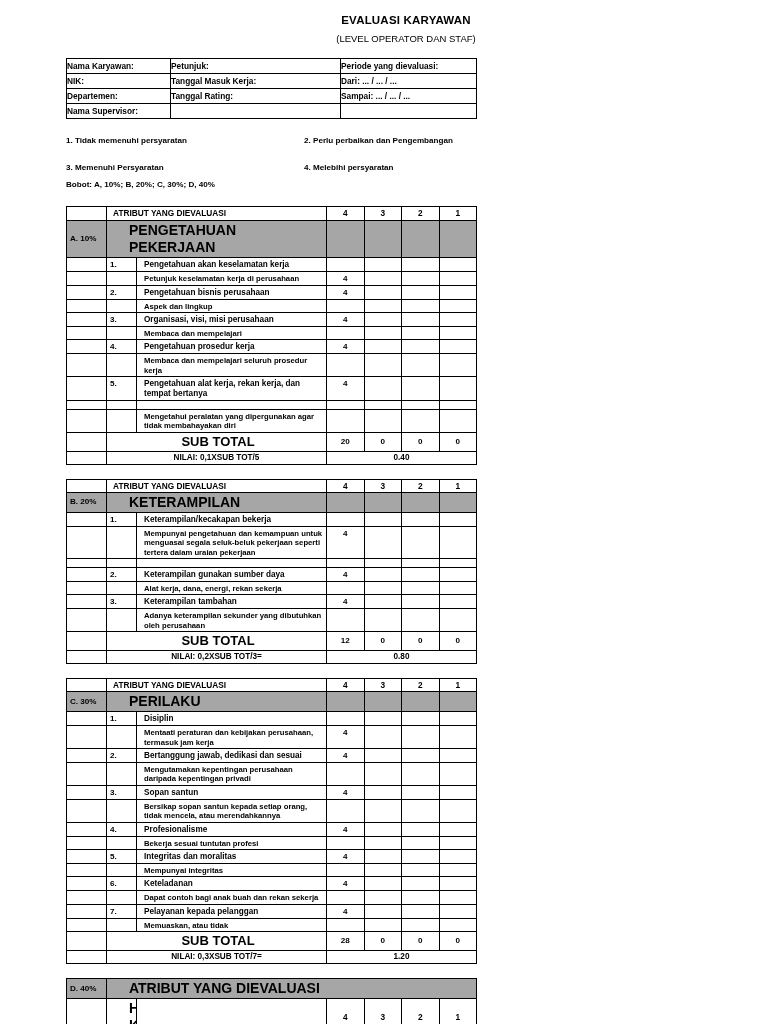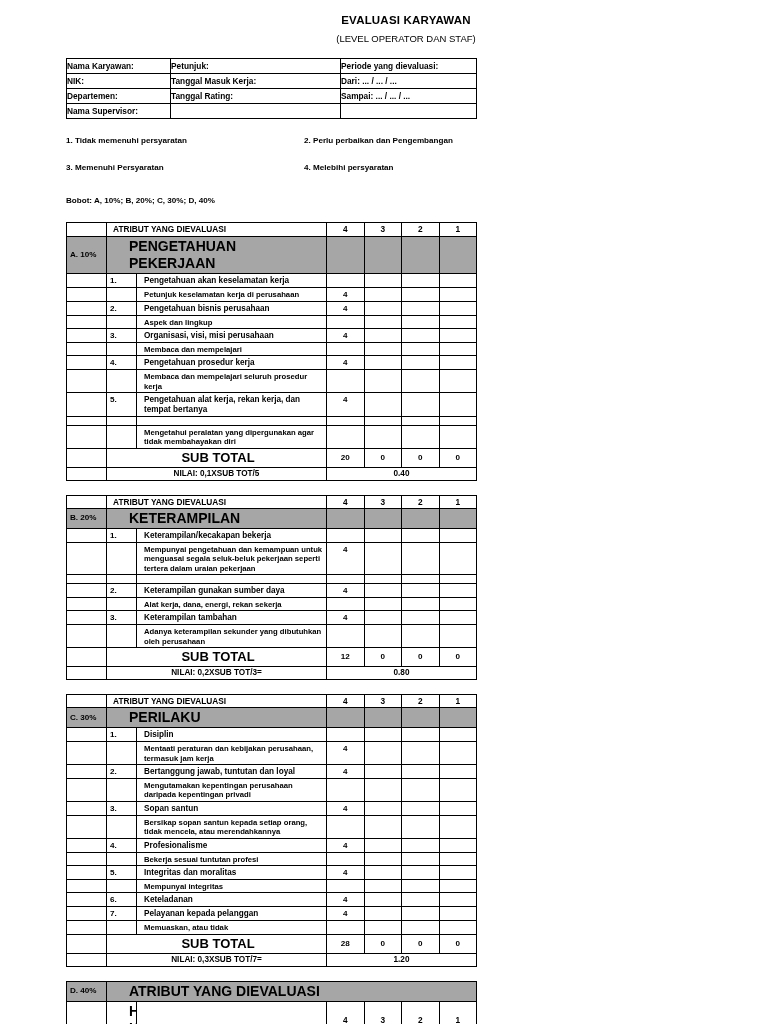--- a/index.html
+++ b/index.html
@@ -60,21 +60,21 @@
   .instructions {
     margin-left: 66px; width: 420px;
     font-size: 8.1px; font-weight: bold; line-height: 1.45;
     margin-bottom: 16px;
   }
   .instructions .lead { margin-bottom: 17px; }
   .scale-grid {
     display: grid; grid-template-columns: 238px 1fr;
     row-gap: 15px;
   }
-  .bobot { margin-top: 21px; }
+  .bobot { margin-top: 5px; }
 
   
   .eval-tbl { margin-bottom: 14px; }
   .eval-tbl col.k  { width: 40px; }
   .eval-tbl col.n  { width: 30px; }
   .eval-tbl col.a  { width: 190px; }
   .eval-tbl col.s  { width: 37.5px; }
 
   .eval-tbl td { font-weight: bold; }
   td.hdr-attr { font-size: 8.3px; font-weight: bold; padding-left: 6px; }
@@ -432,21 +432,21 @@
             <td class="num vt"></td>
             <td class="attr-sub vt">Mentaati peraturan dan kebijakan perusahaan, termasuk jam kerja</td>
             <td class="score vt">4</td>
             <td class="score vt"></td>
             <td class="score vt"></td>
             <td class="score vt"></td>
           </tr>
           <tr>
             <td class="blank"></td>
             <td class="num vt">2.</td>
-            <td class="attr-main vt">Bertanggung jawab, tuntutan dan loyal</td>
+            <td class="attr-main vt">Bertanggung jawab, dedikasi dan sesuai</td>
             <td class="score vt">4</td>
             <td class="score vt"></td>
             <td class="score vt"></td>
             <td class="score vt"></td>
           </tr>
           <tr class="tall">
             <td class="blank"></td>
             <td class="num vt"></td>
             <td class="attr-sub vt">Mengutamakan kepentingan perusahaan daripada kepentingan privadi</td>
             <td class="score vt"></td>
@@ -506,20 +506,29 @@
             <td class="score vt"></td>
             <td class="score vt"></td>
             <td class="score vt"></td>
             <td class="score vt"></td>
           </tr>
           <tr>
             <td class="blank"></td>
             <td class="num vt">6.</td>
             <td class="attr-main vt">Keteladanan</td>
             <td class="score vt">4</td>
+            <td class="score vt"></td>
+            <td class="score vt"></td>
+            <td class="score vt"></td>
+          </tr>
+          <tr>
+            <td class="blank"></td>
+            <td class="num vt"></td>
+            <td class="attr-sub vt">Dapat contoh bagi anak buah dan rekan sekerja</td>
+            <td class="score vt"></td>
             <td class="score vt"></td>
             <td class="score vt"></td>
             <td class="score vt"></td>
           </tr>
           <tr>
             <td class="blank"></td>
             <td class="num vt">7.</td>
             <td class="attr-main vt">Pelayanan kepada pelanggan</td>
             <td class="score vt">4</td>
             <td class="score vt"></td>

